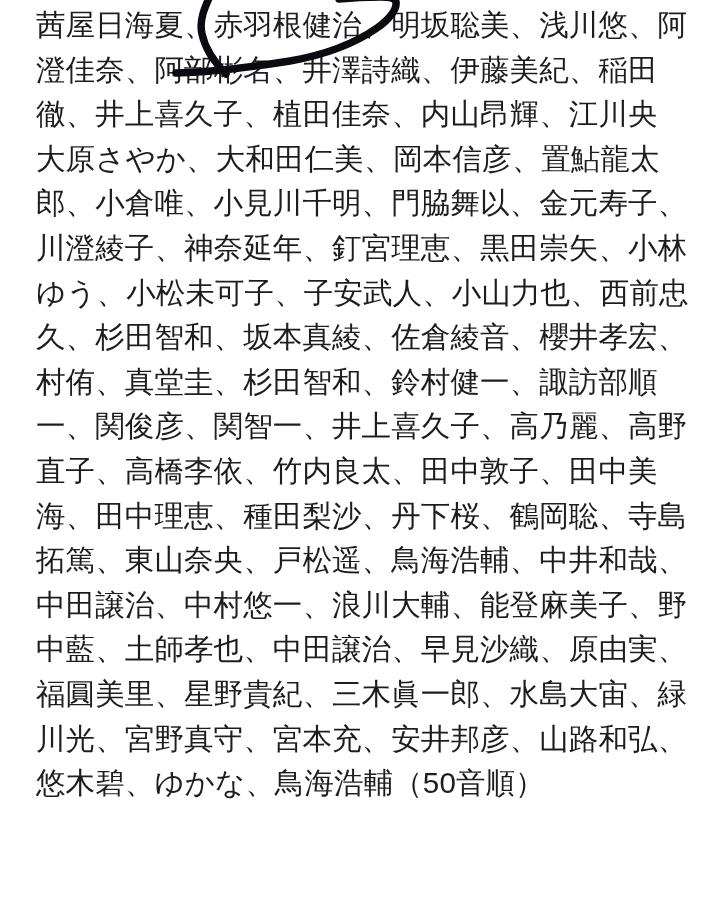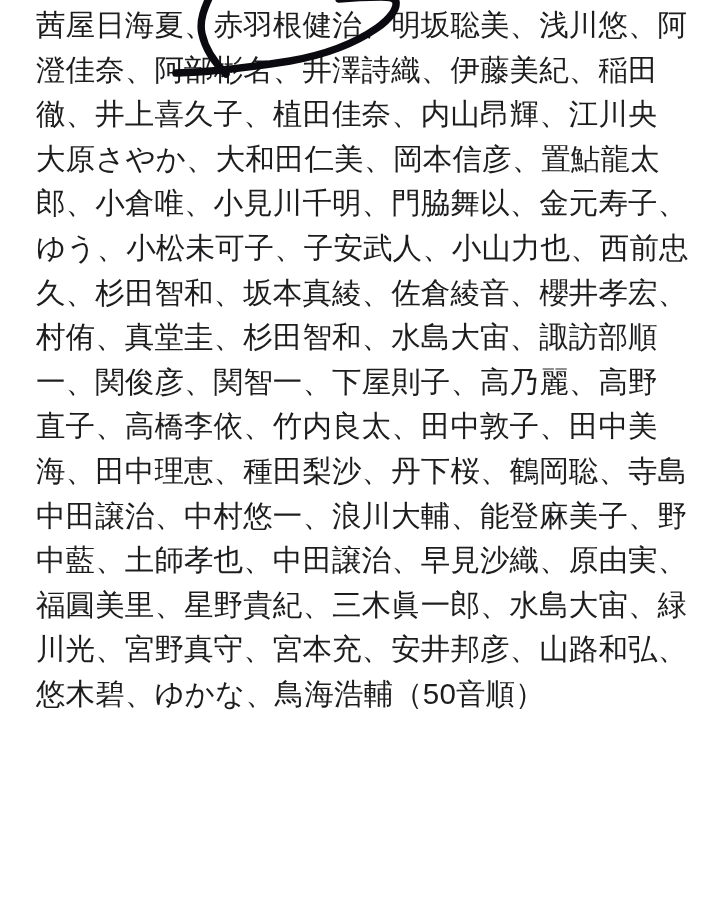--- a/index.html
+++ b/index.html
@@ -51,26 +51,28 @@
 <body>
 
 <div class="page">
 
   <div class="cast-list">
     <div class="cast-line">茜屋日海夏、赤羽根健治、明坂聡美、浅川悠、阿</div>
     <div class="cast-line">澄佳奈、阿部彬名、井澤詩織、伊藤美紀、稲田</div>
     <div class="cast-line">徹、井上喜久子、植田佳奈、内山昂輝、江川央</div>
     <div class="cast-line">大原さやか、大和田仁美、岡本信彦、置鮎龍太</div>
     <div class="cast-line">郎、小倉唯、小見川千明、門脇舞以、金元寿子、</div>
+    <div class="cast-line">川澄綾子、神奈延年、釘宮理恵、黒田崇矢、小林</div>
     <div class="cast-line">ゆう、小松未可子、子安武人、小山力也、西前忠</div>
     <div class="cast-line">久、杉田智和、坂本真綾、佐倉綾音、櫻井孝宏、</div>
-    <div class="cast-line">村侑、真堂圭、杉田智和、水島大宙、諏訪部順</div>
-    <div class="cast-line">一、関俊彦、関智一、下屋則子、高乃麗、高野</div>
+    <div class="cast-line">村侑、真堂圭、杉田智和、鈴村健一、諏訪部順</div>
+    <div class="cast-line">一、関俊彦、関智一、井上喜久子、高乃麗、高野</div>
     <div class="cast-line">直子、高橋李依、竹内良太、田中敦子、田中美</div>
     <div class="cast-line">海、田中理恵、種田梨沙、丹下桜、鶴岡聡、寺島</div>
+    <div class="cast-line">拓篤、東山奈央、戸松遥、鳥海浩輔、中井和哉、</div>
     <div class="cast-line">中田譲治、中村悠一、浪川大輔、能登麻美子、野</div>
     <div class="cast-line">中藍、土師孝也、中田譲治、早見沙織、原由実、</div>
     <div class="cast-line">福圓美里、星野貴紀、三木眞一郎、水島大宙、緑</div>
     <div class="cast-line">川光、宮野真守、宮本充、安井邦彦、山路和弘、</div>
     <div class="cast-line">悠木碧、ゆかな、鳥海浩輔（50音順）</div>
   </div>
 
   <svg class="annotation-svg" viewBox="0 0 718 910" xmlns="http://www.w3.org/2000/svg">
 
     <path d="M 212 -8 C 204 8 199 21 202 34 C 205 48 212 60 226 74" stroke="#0a0a10"></path>

